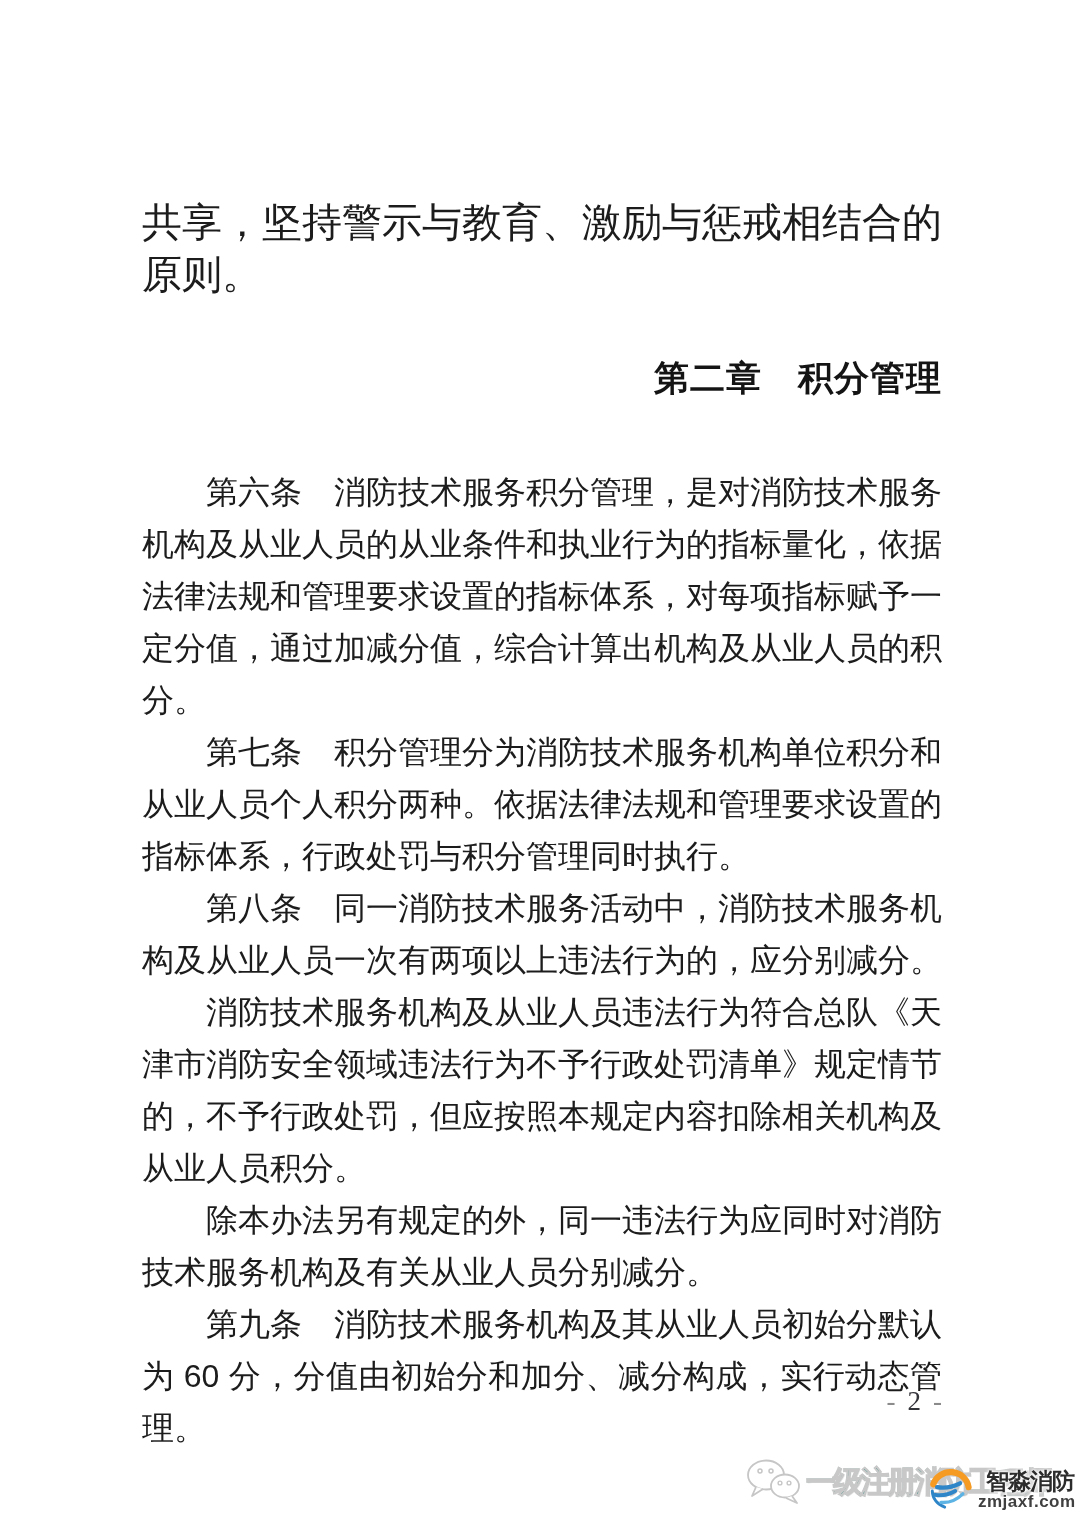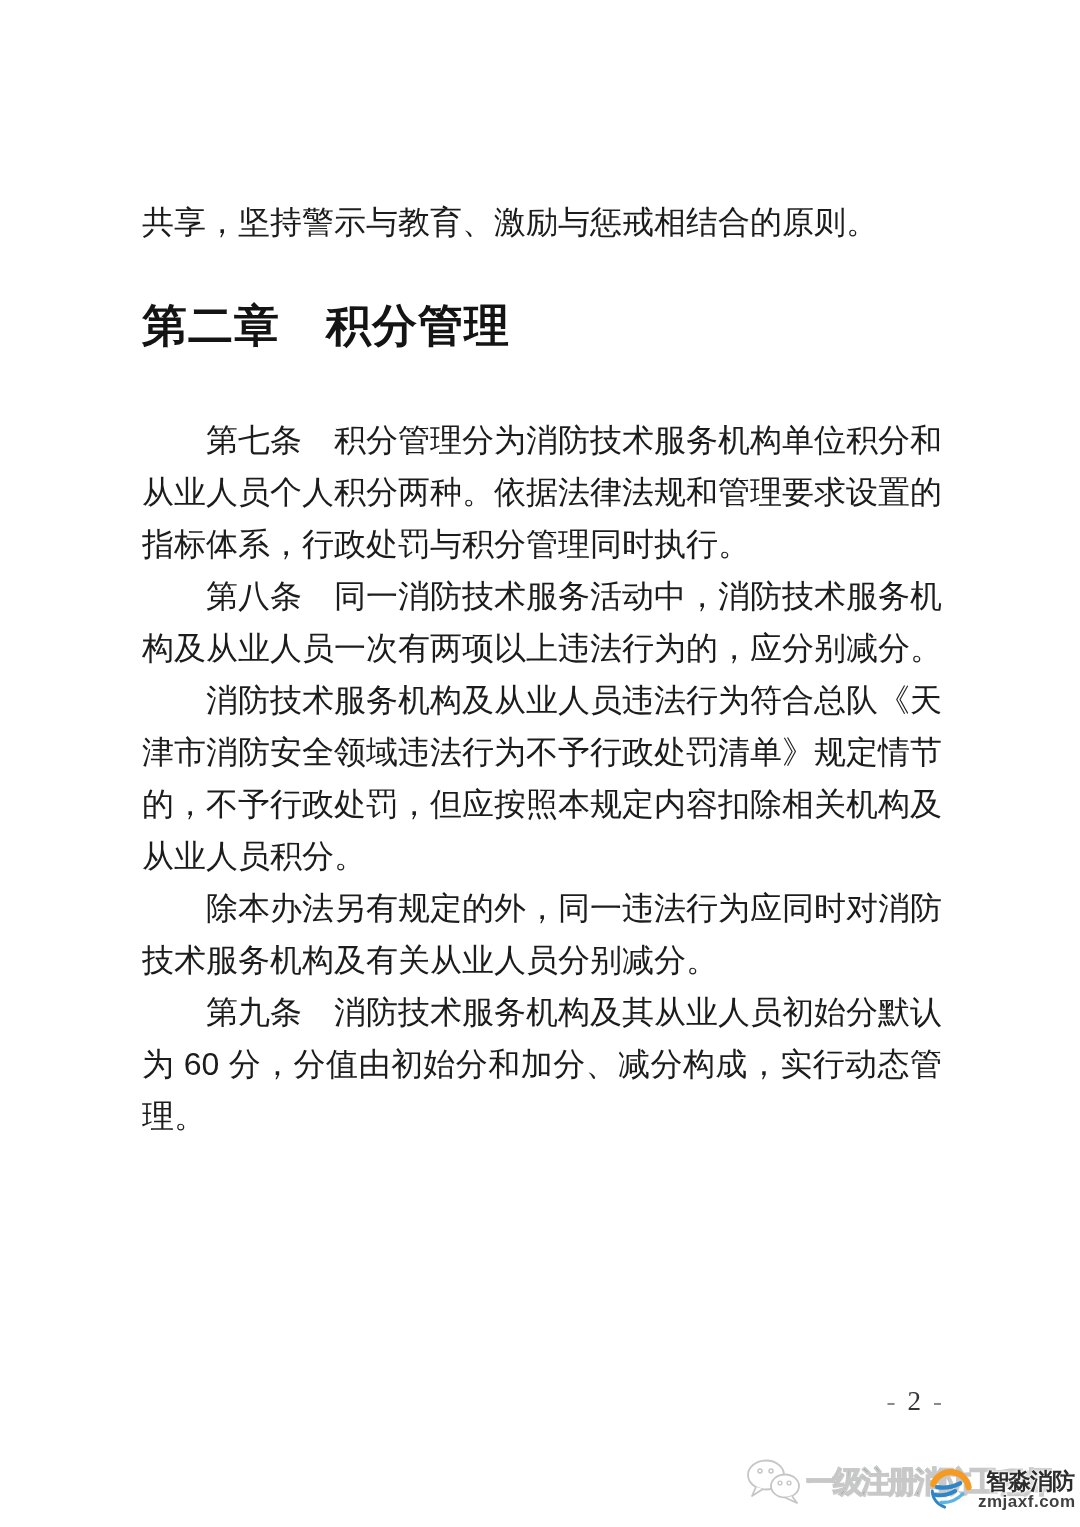--- a/index.html
+++ b/index.html
@@ -14,30 +14,30 @@
   }
   .content {
     position: absolute;
     left: 142px;
     top: 196px;
     width: 800px;
     color: #1c1c1c;
   }
   .continuation {
     margin: 0;
-    font-size: 32px;
+    font-size: 40px;
     line-height: 52px;
     text-align: justify;
   }
   .chapter {
     margin: 52px 0 62px 0;
-    font-size: 45px;
+    font-size: 35px;
     line-height: 52px;
     font-weight: 700;
-    text-align: left;
+    text-align: right;
     letter-spacing: 1px;
     color: #141414;
   }
   .article {
     margin: 0;
     font-size: 32px;
     line-height: 52px;
     text-indent: 2em;
     text-align: justify;
   }
@@ -115,20 +115,21 @@
 </head>
 <body>
 
 <div class="page">
 
   <div class="content">
     <p class="continuation">共享，坚持警示与教育、激励与惩戒相结合的原则。</p>
 
     <h2 class="chapter">第二章　积分管理</h2>
 
+    <p class="article">第六条　消防技术服务积分管理，是对消防技术服务机构及从业人员的从业条件和执业行为的指标量化，依据法律法规和管理要求设置的指标体系，对每项指标赋予一定分值，通过加减分值，综合计算出机构及从业人员的积分。</p>
     <p class="article">第七条　积分管理分为消防技术服务机构单位积分和从业人员个人积分两种。依据法律法规和管理要求设置的指标体系，行政处罚与积分管理同时执行。</p>
     <p class="article">第八条　同一消防技术服务活动中，消防技术服务机构及从业人员一次有两项以上违法行为的，应分别减分。</p>
     <p class="article">消防技术服务机构及从业人员违法行为符合总队《天津市消防安全领域违法行为不予行政处罚清单》规定情节的，不予行政处罚，但应按照本规定内容扣除相关机构及从业人员积分。</p>
     <p class="article">除本办法另有规定的外，同一违法行为应同时对消防技术服务机构及有关从业人员分别减分。</p>
     <p class="article">第九条　消防技术服务机构及其从业人员初始分默认为 60 分，分值由初始分和加分、减分构成，实行动态管理。</p>
   </div>
 
   <div class="page-number">
     <span class="pn-dash">-</span><span class="pn-num">2</span><span class="pn-dash">-</span>
   </div>

